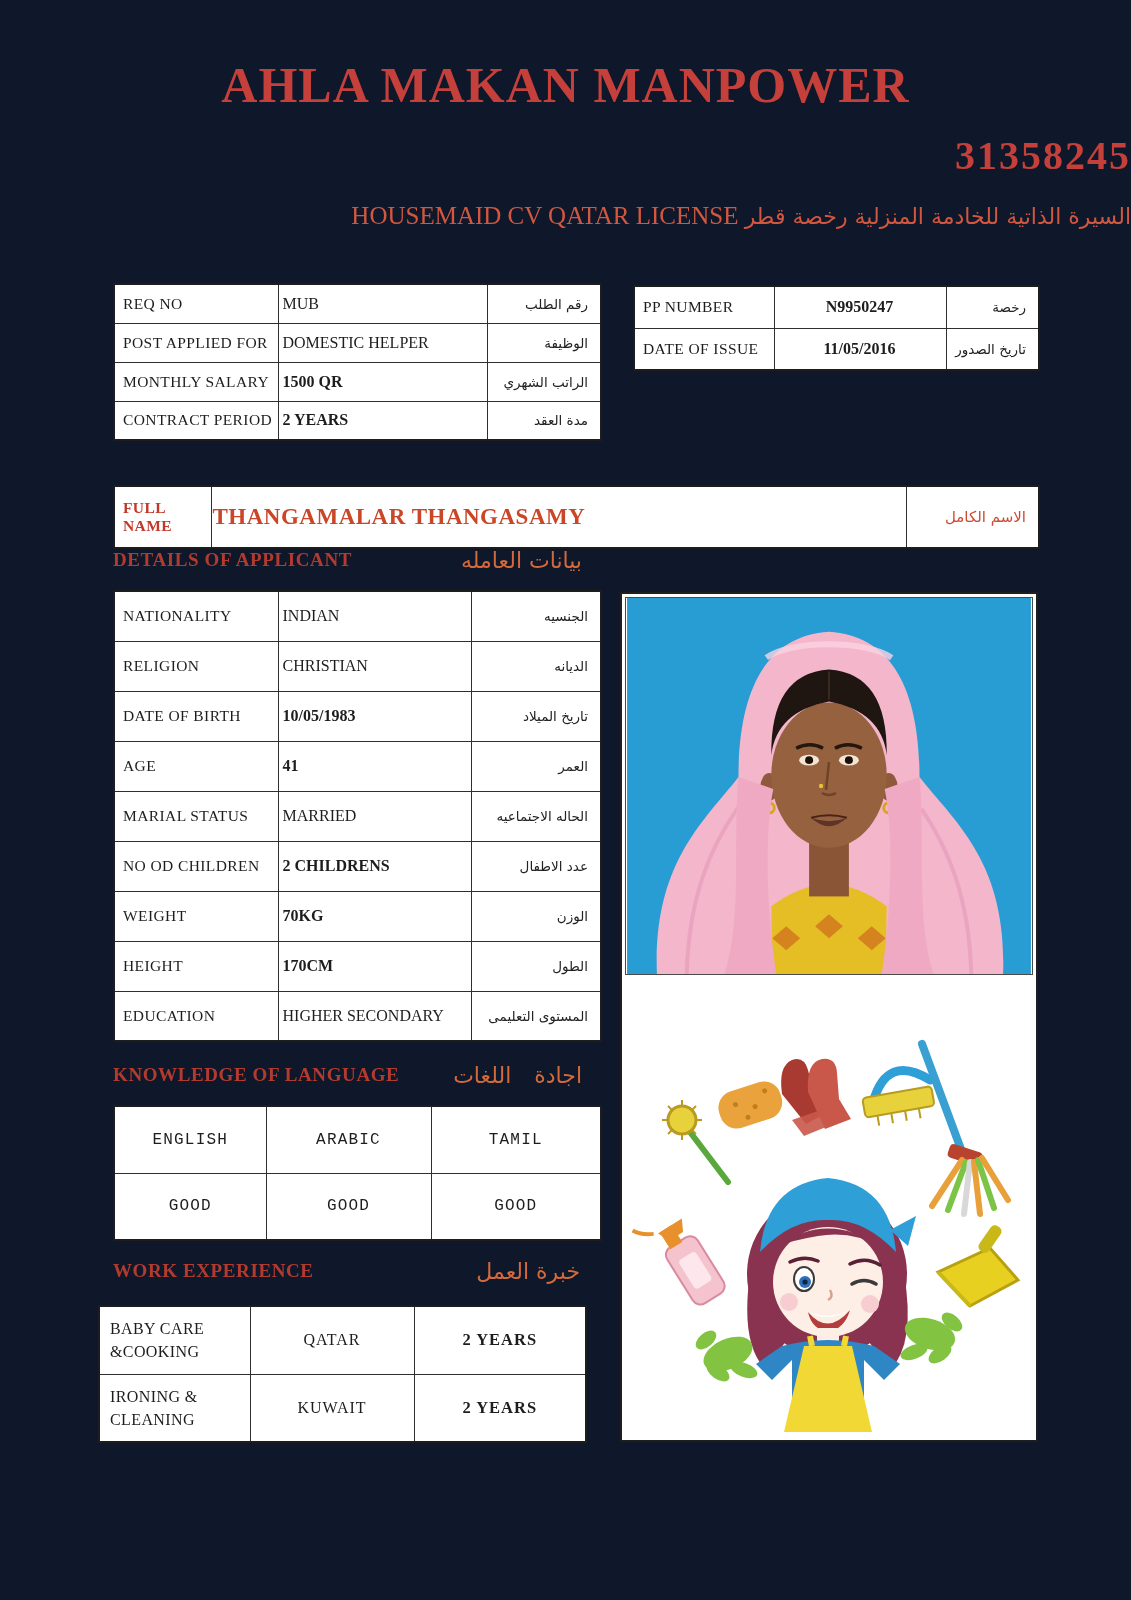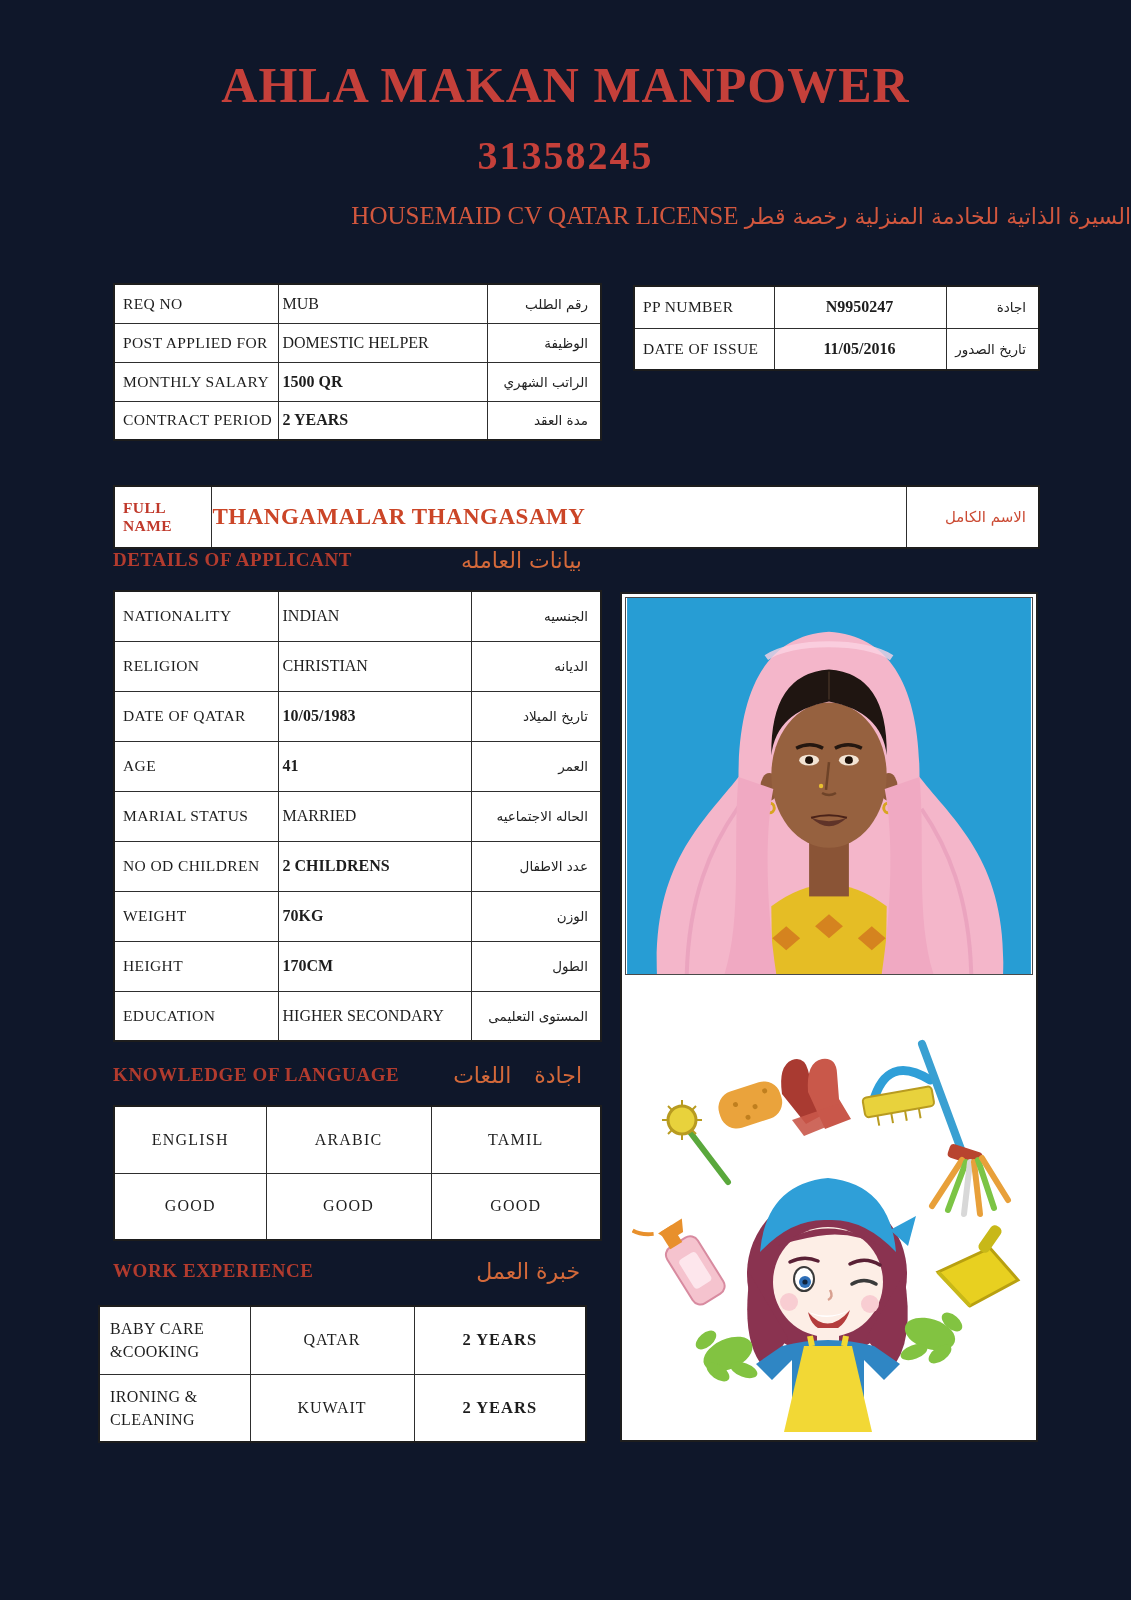--- a/index.html
+++ b/index.html
@@ -1,21 +1,21 @@
 <!DOCTYPE html>
 <html><head>
 <meta charset="utf-8">
 <style>
   html,body { margin:0; padding:0; background:#ffffff; }
   .page { position:relative; width:1131px; height:1600px; background:#0f172a; overflow:hidden;
           font-family:"Liberation Serif","DejaVu Serif",serif; color:#1d1d1d; }
 
   .title   { position:absolute; top:56px; left:0; width:100%; text-align:center;
              font-size:50px; font-weight:bold; color:#c5403a; letter-spacing:1px; }
-  .phone   { position:absolute; top:132px; left:0; width:100%; text-align:center;
+  .phone   { position:absolute; top:132px; left:0; width:100%; text-align:right;
              font-size:40px; font-weight:bold; color:#c5403a; letter-spacing:2px; }
   .subtitle{ position:absolute; top:202px; left:0; width:100%; text-align:right;
              font-size:25px; font-weight:normal; color:#d2573e; }
   .subtitle .arword { font-family:"DejaVu Sans",sans-serif; font-size:22px; }
 
   table.tbl { position:absolute; border-collapse:collapse; table-layout:fixed;
               border:2px solid #1d1d1d; background:#fff; }
   table.tbl td { border:1px solid #2e2e2e; vertical-align:middle; overflow:hidden; }
 
   td.lbl { font-size:15.5px; padding-left:8px; letter-spacing:0.4px; color:#1d1d1d; }
@@ -34,21 +34,21 @@
   .fullname tr { height:62px; }
   .fullname td.lbl  { color:#c0392b; font-weight:bold; font-size:15.5px; }
   .fullname td.name { text-align:left; font-weight:bold; font-size:23px;
                       color:#cb4527; letter-spacing:0.5px; }
   .fullname td.ar   { color:#cb4a33; font-size:15px; }
 
   .details { left:113px; top:590px; width:487px; }
   .details tr { height:50px; }
 
   .lang { left:113px; top:1105px; width:487px; }
-  .lang tr { height:67px; }
+  .lang tr { height:67px;font-family:Liberation Mono, monospace; }
   .lang td { text-align:center; font-size:16px; letter-spacing:1.2px; }
 
   .exp { left:98px; top:1305px; width:487px; }
   .exp tr { height:68px; }
   .exp td.skill   { font-size:16px; padding-left:10px; letter-spacing:0.4px; line-height:1.45; }
   .exp td.country { text-align:center; font-size:16px; letter-spacing:1px; }
   .exp td.years   { text-align:center; font-size:16.5px; font-weight:bold; letter-spacing:1px; }
 
   .sec   { position:absolute; font-weight:bold; font-size:19px; color:#b23b2e; letter-spacing:0.6px; }
   .sec-ar{ position:absolute; font-family:"DejaVu Sans",sans-serif; font-size:22px;
@@ -111,21 +111,21 @@
   <table class="tbl pp">
     <colgroup>
         <col style="width:140px">
         <col style="width:172px">
         <col style="width:93px">
       </colgroup>
     <tbody>
         <tr>
       <td class="lbl">PP NUMBER</td>
       <td class="val">N9950247</td>
-      <td class="ar">اجادة</td>
+      <td class="ar">رخصة</td>
     </tr>
     <tr>
       <td class="lbl">DATE OF ISSUE</td>
       <td class="val">11/05/2016</td>
       <td class="ar">تاريخ الصدور</td>
     </tr>
   </tbody>
     </table>
 
   <table class="tbl fullname">
@@ -157,21 +157,21 @@
       <td class="lbl">NATIONALITY</td>
       <td class="val">INDIAN</td>
       <td class="ar">الجنسيه</td>
     </tr>
     <tr>
       <td class="lbl">RELIGION</td>
       <td class="val">CHRISTIAN</td>
       <td class="ar">الديانه</td>
     </tr>
     <tr>
-      <td class="lbl">DATE OF QATAR</td>
+      <td class="lbl">DATE OF BIRTH</td>
       <td class="val b">10/05/1983</td>
       <td class="ar">تاريخ الميلاد</td>
     </tr>
     <tr>
       <td class="lbl">AGE</td>
       <td class="val b">41</td>
       <td class="ar">العمر</td>
     </tr>
     <tr>
       <td class="lbl">MARIAL STATUS</td>

